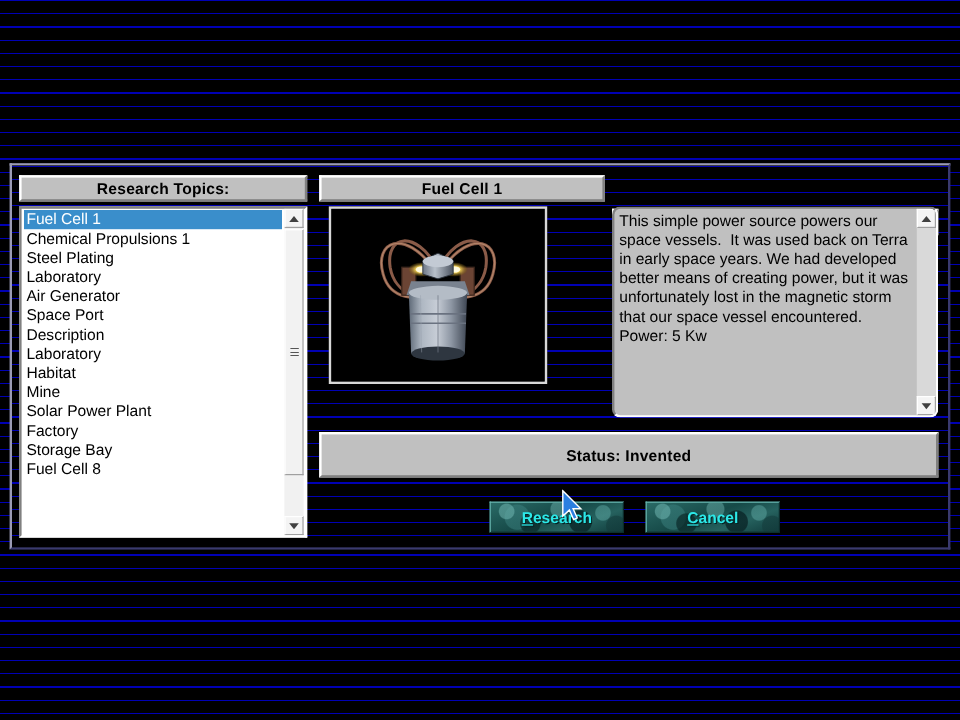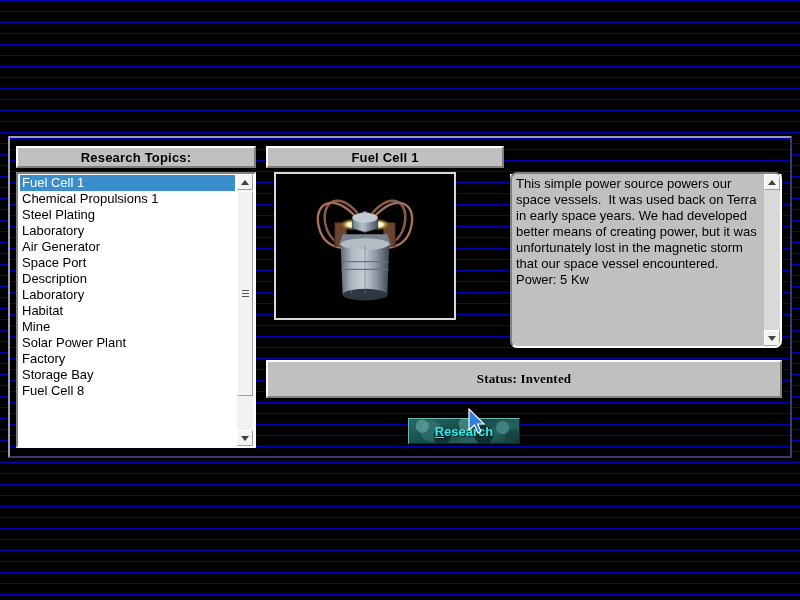--- a/index.html
+++ b/index.html
@@ -186,21 +186,20 @@
     font-size: 13px;
     line-height: 16px;
     color: #000000;
     white-space: pre-wrap;
   }
 
   
   #status-plate {
     left: 256px; top: 222px; width: 516px; height: 38px;
     font-size: 13px;
-    font-family: Liberation Serif, serif;
   }
 
   
   .tex-btn {
     position: absolute;
     height: 26px;
     box-sizing: border-box;
     border-top: 1px solid #67b6b0;
     border-left: 1px solid #67b6b0;
     border-right: 1px solid #0b2b2b;
@@ -354,20 +353,23 @@
           </div>
         </div>
       </div>
 
       <div class="plate" id="status-plate">Status: Invented</div>
 
       <div class="tex-btn" id="btn-research">
         <span><span class="accel">R</span><span>esearch</span></span>
       </div>
 
+      <div class="tex-btn" id="btn-cancel">
+        <span><span class="accel">C</span><span>ancel</span></span>
+      </div>
 
     </div>
   </div>
 
   <svg id="cursor" viewBox="0 0 20 30">
     <polygon points="1,1 1,22 6.5,17 10,25 13,23.5 9.6,16 16,16" fill="#2b7fe0" stroke="#ffffff" stroke-width="1.2"></polygon>
   </svg>
 
 </div>
 

